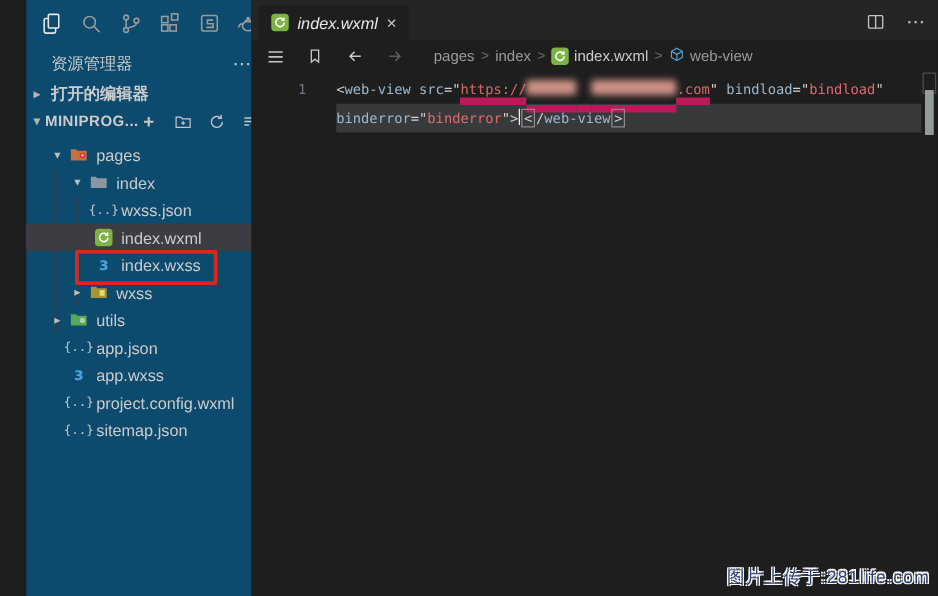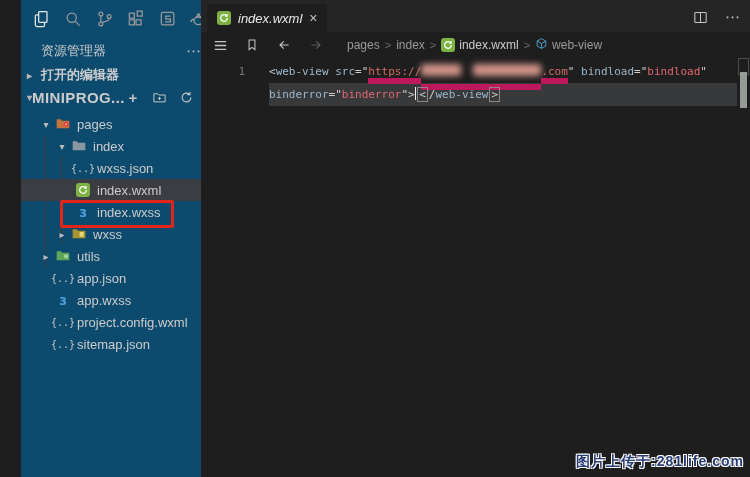--- a/index.html
+++ b/index.html
@@ -13,21 +13,21 @@
   .activitybar { height:38px; display:flex; align-items:center;
     justify-content:space-between; padding:0 10px; }
   .ai { width:22px; height:22px; display:flex; align-items:center; justify-content:center; cursor:pointer; }
   .side-header { height:26px; display:flex; align-items:center; padding:0 18px 0 20px;
     font-size:13px; justify-content:space-between; }
   .more { color:#c5c5c5; font-size:15px; letter-spacing:1px; cursor:pointer; }
   .section { height:22px; display:flex; align-items:center; font-size:13px; font-weight:bold;
     padding-left:6px; color:#cccccc; }
   .section .twist { width:14px; font-size:10px; color:#b5b5b5; }
   .section.project { padding-right:12px; }
-  .proj-label { font-size:15px; letter-spacing:.4px; flex:1; }
+  .proj-label { font-size:12px; letter-spacing:.4px; flex:1; }
   .proj-actions { display:flex; gap:11px; align-items:center; }
   .proj-actions .pa { width:16px; height:16px; display:flex; align-items:center;
     justify-content:center; color:#c5c5c5; font-size:15px; cursor:pointer; }
 
   .tree { position:relative; margin-top:5px; }
   .row { height:22px; display:flex; align-items:center; font-size:13px;
     color:#cccccc; cursor:pointer; white-space:nowrap; position:relative; }
   .row.sel { background:#3c3d42; }
   .row .twist { width:18px; text-align:center; font-size:10px; color:#bdbdbd; flex:none; }
   .row .fic { width:16px; height:16px; margin-right:6px; flex:none;
@@ -80,21 +80,21 @@
   .blob { display:inline-block; height:12px; border-radius:2px; background:#cf9288; filter:blur(3px); }
   .blob-a { width:40px; } .blob-gap { width:12px; background:transparent; filter:none; } .blob-b { width:68px; }
   .tok-br { border:1px solid #8a8a8a; padding:0 1px; margin:0 1px; color:#cfcfcf; }
   .caret { display:inline-block; width:1.5px; height:13px; background:#f0f0f0; vertical-align:-2px; }
 
   .code-scroll { position:absolute; right:0; top:0; width:13px; bottom:0; }
   .overview-box { position:absolute; right:1px; top:0; width:11px; height:17px; border:1px solid #4c4c4c; }
   .scroll-thumb { position:absolute; right:3px; top:14px; width:7px; height:36px;
     background:#a9b0a9; opacity:.85; cursor:pointer; }
 
-  .watermark { position:absolute; right:6px; bottom:6px; font-size:14px; font-weight:bold;
+  .watermark { position:absolute; right:6px; bottom:6px; font-size:14px; font-weight:normal;
     letter-spacing:1px; color:#2b3f77; z-index:9;
     text-shadow:-1px -1px 0 #fff, 1px -1px 0 #fff, -1px 1px 0 #fff, 1px 1px 0 #fff, 0 0 1px #fff; }
 </style>
 </head>
 <body>
 
 <div class="app">
 
   <div class="sidebar">
     <div class="activitybar" id="activitybar">

